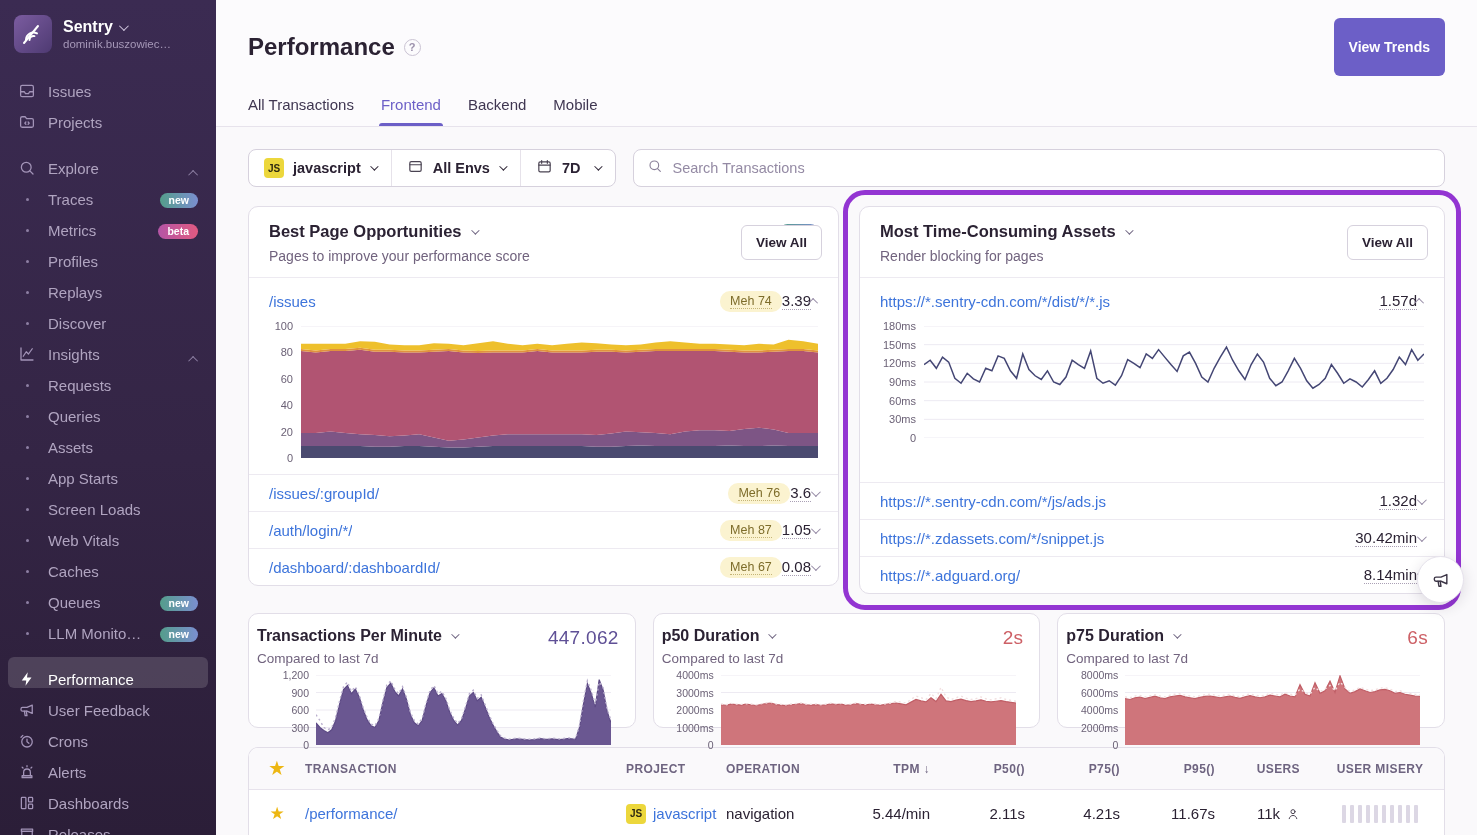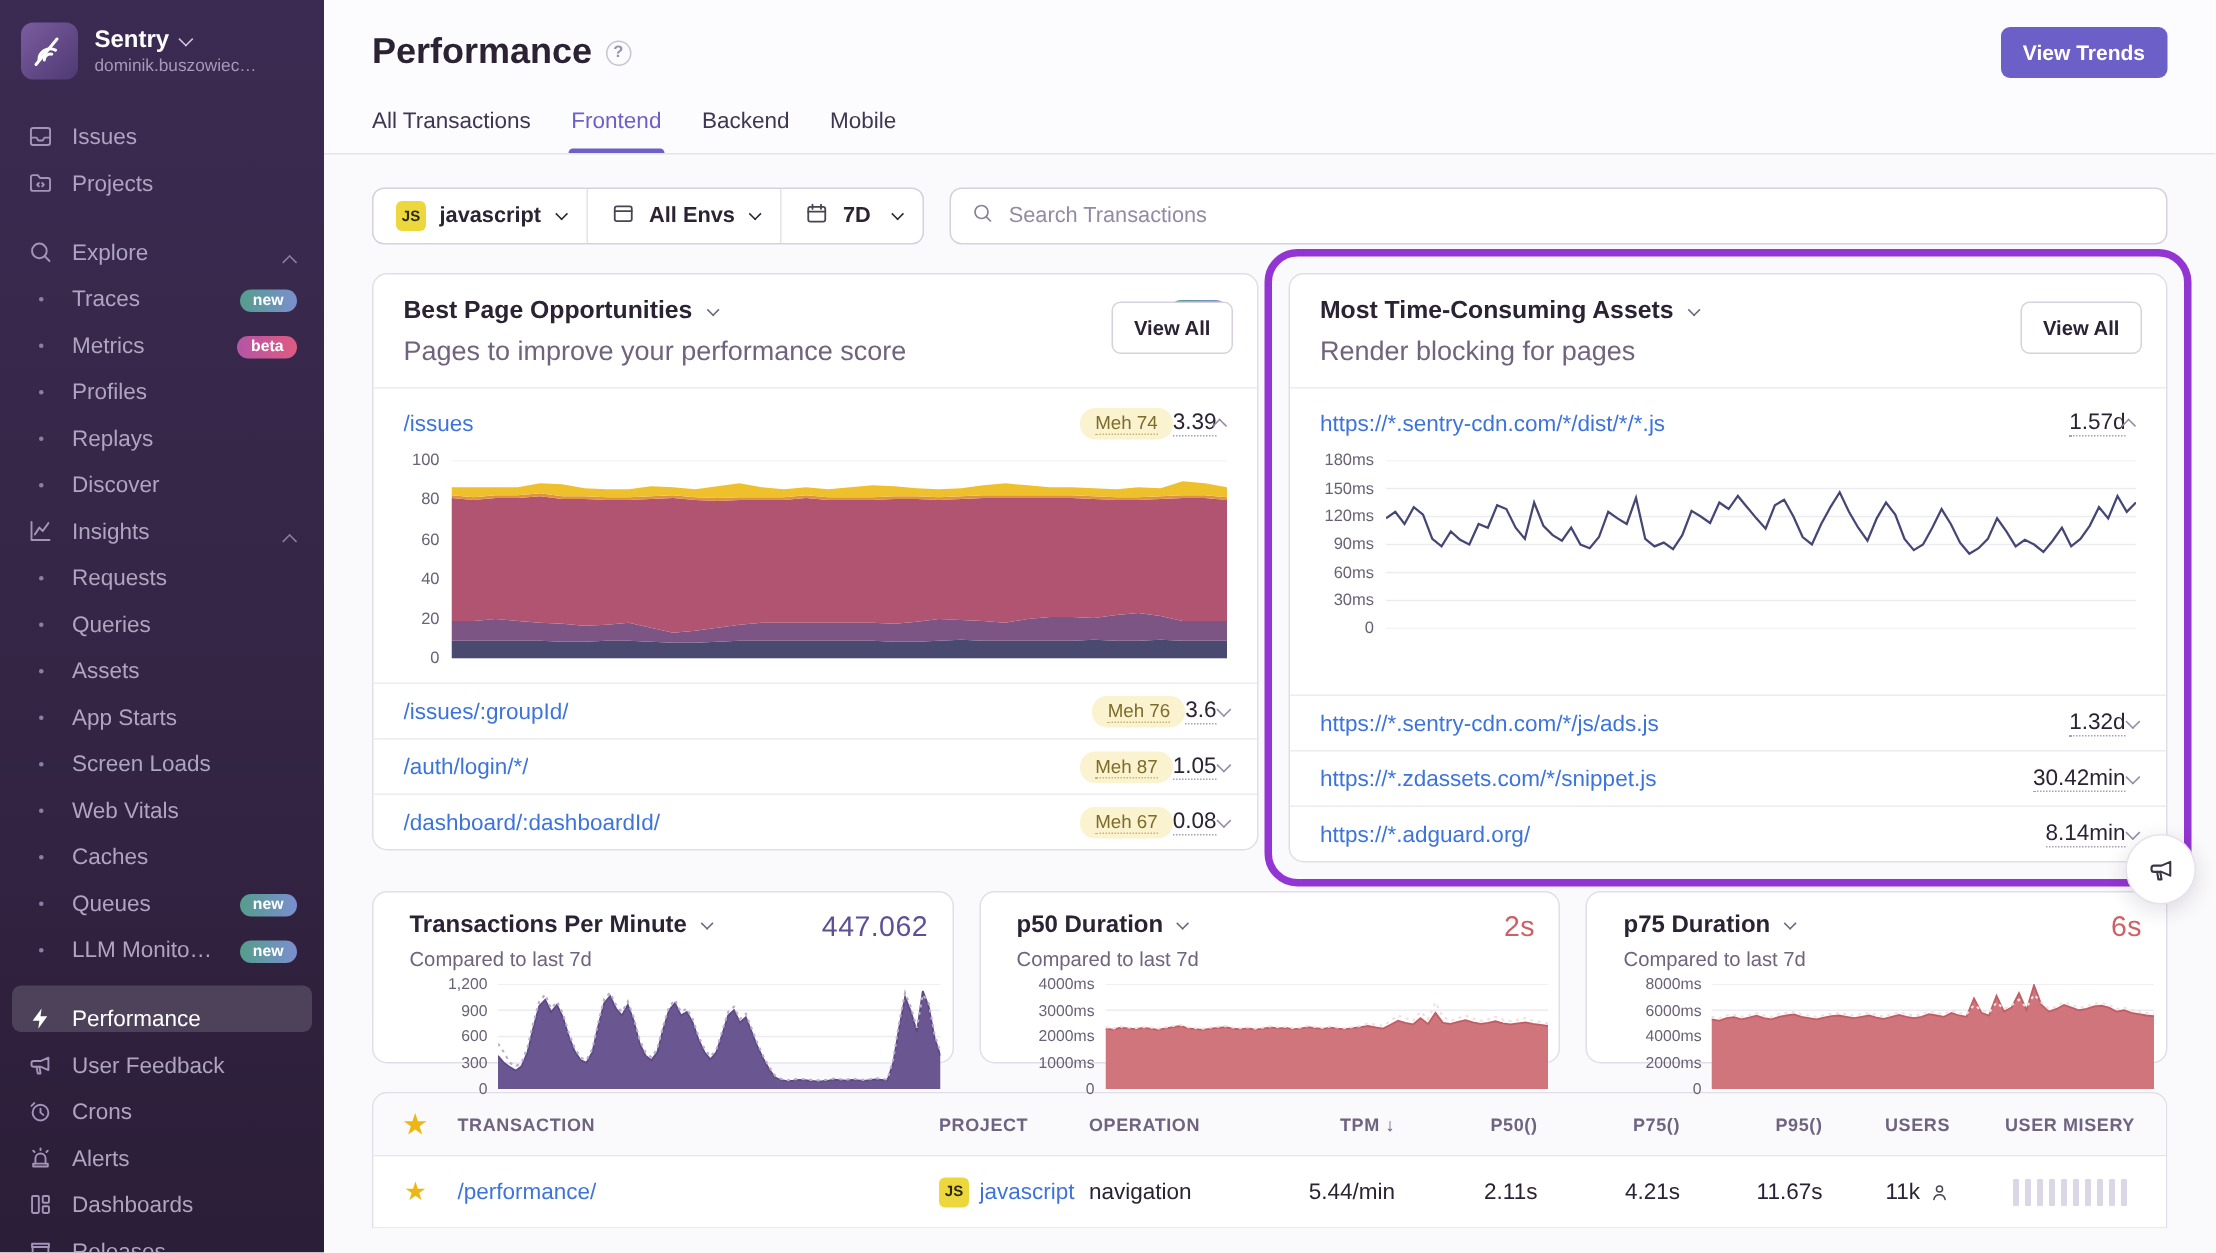--- a/index.html
+++ b/index.html
@@ -32,21 +32,21 @@
   .icn{stroke:currentColor;fill:none;stroke-width:1.7;stroke-linecap:round;stroke-linejoin:round}
 
   
   .main{position:absolute;left:216px;top:0;width:1261px;height:835px}
   .pg-head{background:#fcfbfd;border-bottom:1px solid #e7e3ec;padding:18px 32px 0;position:relative}
   .title-row{display:flex;align-items:center}
   h1{font-size:24px;font-weight:700;color:#2b2233}
   .help{width:17px;height:17px;border:1.5px solid #cac3d3;border-radius:50%;color:#9b90ab;font-size:11px;
     display:flex;align-items:center;justify-content:center;margin-left:9px;font-weight:700;cursor:pointer}
   .view-trends{margin-left:auto;background:#6c5fc7;color:#fff;font-weight:700;font-size:14px;
-    padding:9px 15px;border-radius:6px;border:none;cursor:pointer}
+    padding:21px 15px;border-radius:6px;border:none;cursor:pointer}
   .tabs{display:flex;gap:27px;margin-top:20px}
   .tab{font-size:15px;color:#3f3651;padding-bottom:13px;position:relative;cursor:pointer}
   .tab.active{color:#6c5fc7}
   .tab.active::after{content:'';position:absolute;left:-2px;right:-2px;bottom:0;height:3px;background:#6c5fc7;border-radius:3px 3px 0 0}
 
   .content{padding:22px 32px 0}
   .filter-row{display:flex;gap:17px}
   .filter-group{display:flex;align-items:stretch;background:#fff;border:1px solid #d6d1dd;border-radius:8px;height:38px}
   .fseg{display:flex;align-items:center;gap:9px;padding:0 15px;font-weight:700;font-size:14.5px;color:#2b2233;
     border-right:1px solid #e6e2ea;cursor:pointer}
@@ -63,21 +63,21 @@
   
   .panel-row{display:flex;gap:20px;margin-top:19px;align-items:flex-start}
   .panel{background:#fff;border:1px solid #e2dee8;border-radius:10px}
   .panel.left{width:591px;flex:none}
   .panel-wrap{position:relative;flex:1}
   .panel.right{height:100%}
   .ring{position:absolute;inset:-16px;border:5px solid #9335d2;border-radius:22px;pointer-events:none;z-index:4}
   .panel-head{padding:15px 20px 13px;position:relative;border-bottom:1px solid #edeaf1}
   .panel-title{font-size:16.5px;font-weight:700;display:flex;align-items:center;gap:9px}
   .panel-title .chev{color:#6e6480;width:6px;height:6px}
-  .panel-sub{color:#71637e;font-size:18px;margin-top:7px}
+  .panel-sub{color:#71637e;font-size:14px;margin-top:7px}
   .view-all{position:absolute;right:16px;top:18px;background:#fff;border:1px solid #d6d1dd;border-radius:6px;
     font-weight:700;font-size:13.5px;padding:9px 14px;color:#2b2233;cursor:pointer}
   .op-row{display:flex;align-items:center;padding:0 20px;height:37px;border-top:1px solid #edeaf1;font-size:15px}
   .op-row.expanded{border-top:none;height:42px;padding-top:4px}
   .op-link{color:#3d74db;text-decoration:none;cursor:pointer;white-space:nowrap;overflow:hidden}
   .rgroup{margin-left:auto;display:flex;align-items:center;}
   .score-pill{background:#fbf3d0;border-radius:10px;padding:3px 10px 4px;font-size:12.5px;color:#7d6c2a;white-space:nowrap}
   .score-pill span{border-bottom:1px dotted #c5b577}
   .val{font-weight:400;font-size:15px;border-bottom:1px dotted #aaa0b5;cursor:pointer}
   .op-row .chev{color:#958aa5;cursor:pointer}
@@ -88,21 +88,21 @@
   .plot{flex:1;position:relative}
   .plot svg{position:absolute;inset:0}
   .ob-chart .yaxis{width:32px;height:132px}
   .ob-chart .plot{height:132px}
   .as-chart{padding-bottom:44px}
   .as-chart .yaxis{width:44px;height:112px}
   .as-chart .plot{height:112px}
 
   
   .mini-row{display:flex;gap:17px;margin-top:19px}
-  .mini{flex:1;background:#fff;border:1px solid #e2dee8;border-radius:10px;padding:13px 24px;position:relative;height:115px}
+  .mini{flex:1;background:#fff;border:1px solid #e2dee8;border-radius:10px;padding:13px 8px;position:relative;height:115px}
   .mini-title{font-size:16px;font-weight:700;display:flex;gap:9px;align-items:center}
   .mini-title .chev{color:#6e6480;width:6px;height:6px}
   .mini-value{position:absolute;right:16px;top:13px;font-size:19px;letter-spacing:.3px}
   .mini-value.purple{color:#5f5096}
   .mini-value.red{color:#cd6066}
   .mini-sub{color:#71637e;font-size:13.5px;margin-top:6px}
   .mini-chart{display:flex;gap:7px;margin-top:9px}
   .mini-chart .yaxis{width:52px;height:70px;font-size:10.5px}
   .mini-chart .plot{height:70px}
 

